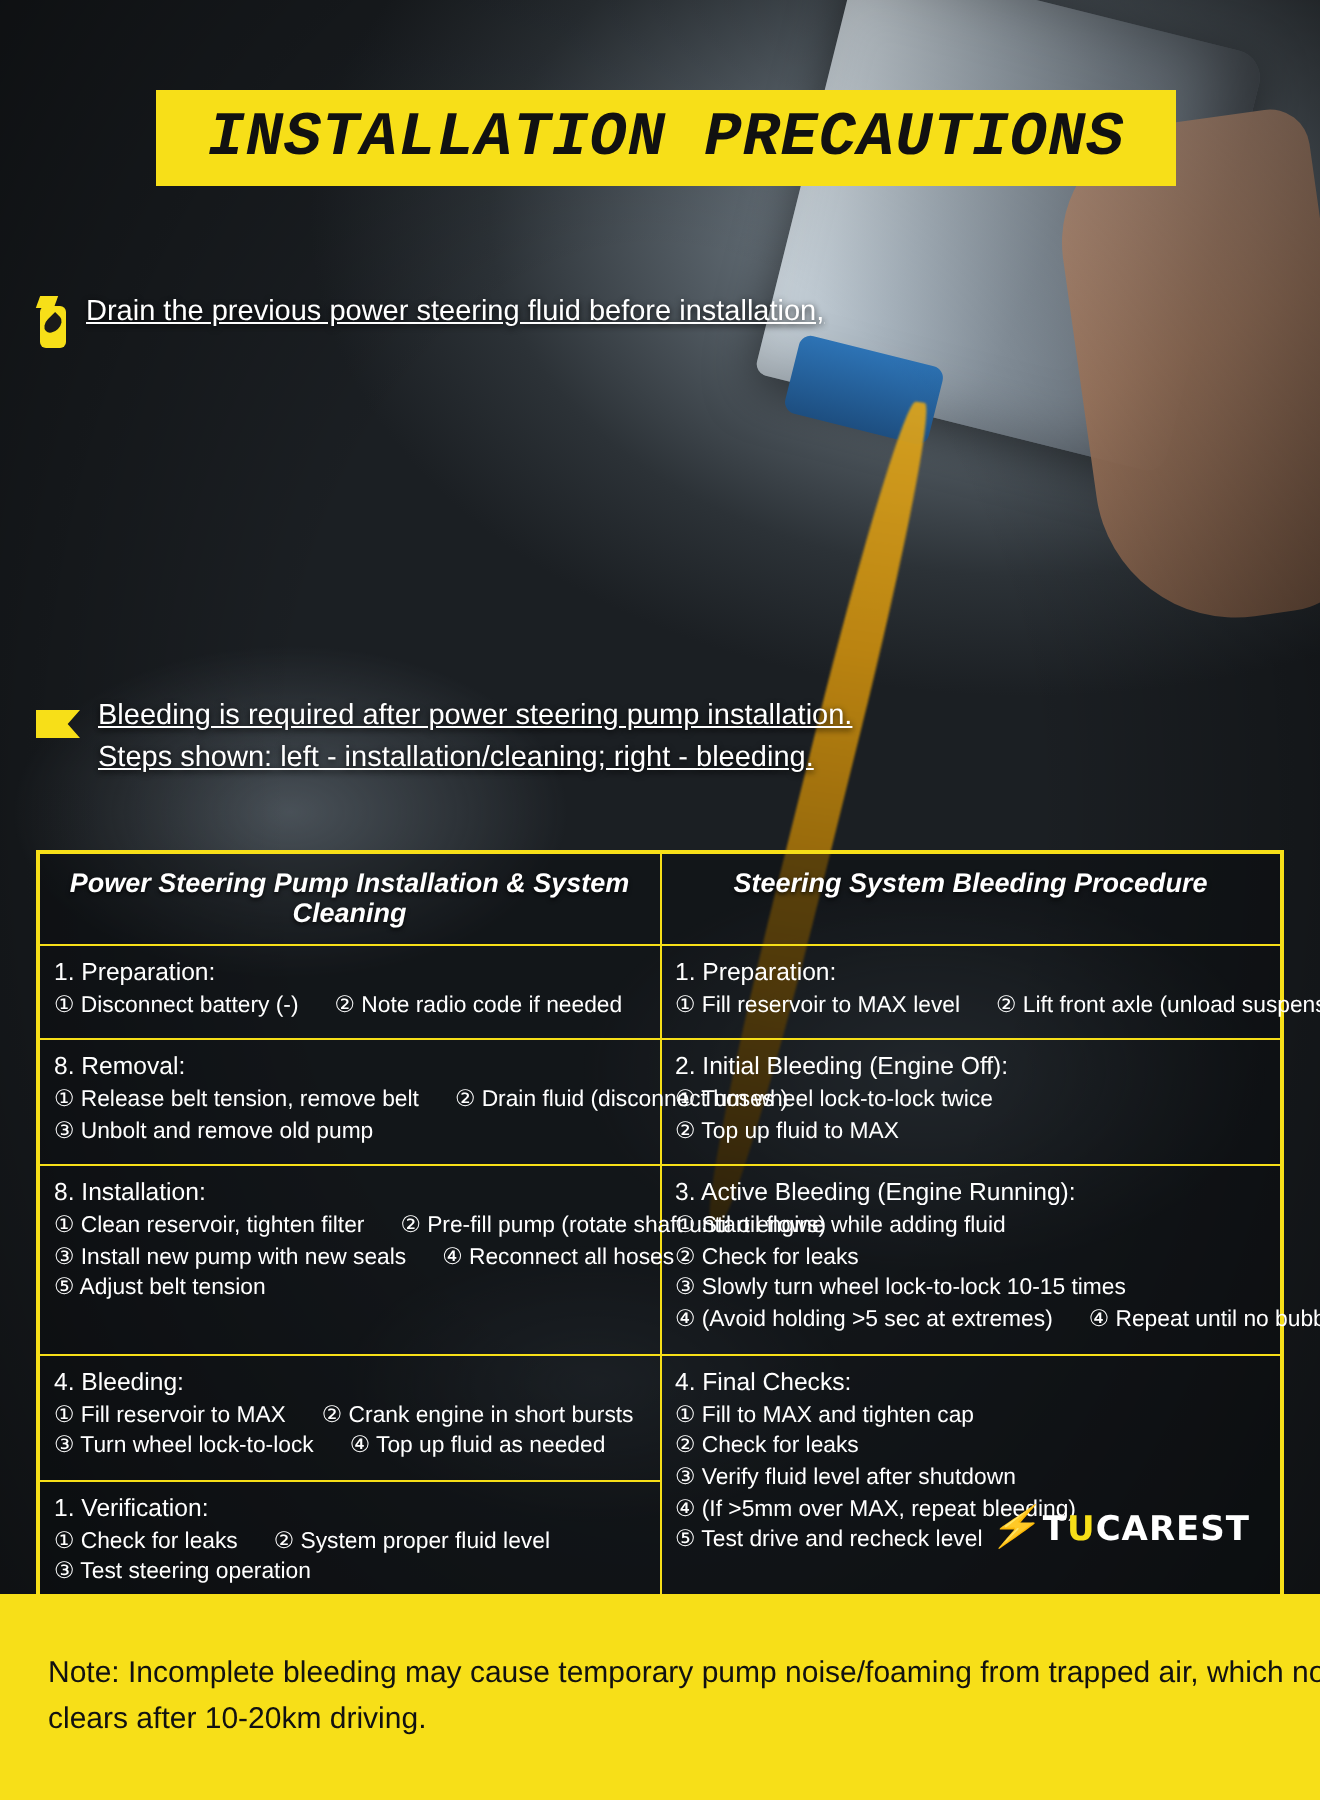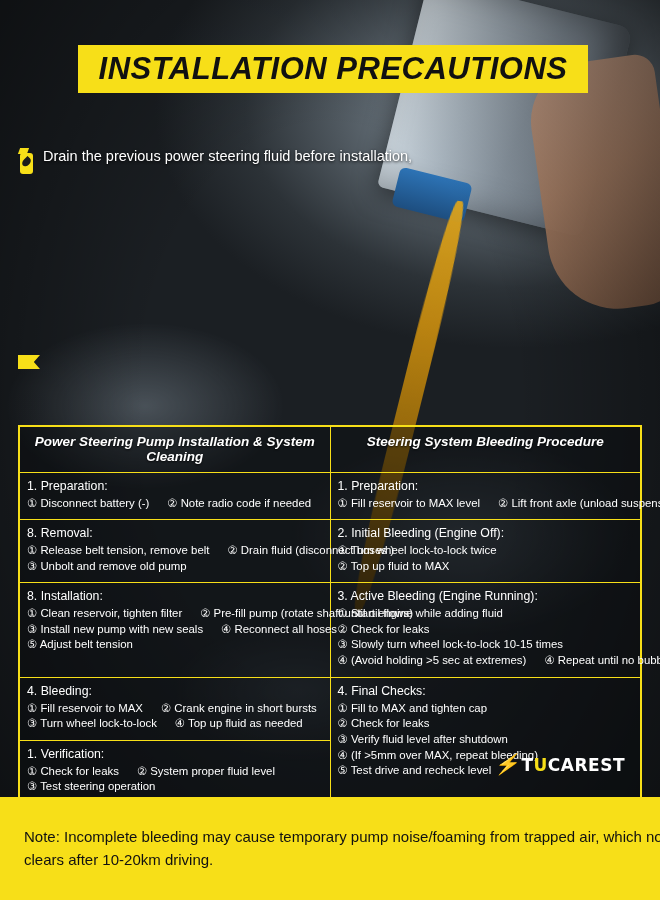--- a/index.html
+++ b/index.html
@@ -80,21 +80,21 @@
   .header-band {
     position: absolute;
     left: 78px; top: 45px;
     width: 510px; height: 48px;
     background: #F7DF18;
     display: flex;
     align-items: center;
     justify-content: center;
   }
   .header-title {
-    font-family: Liberation Sans, sans-serif;
+    font-family: Liberation Mono, monospace;
     font-weight: bold;
     font-style: italic;
     font-size: 31px;
     letter-spacing: .5px;
     color: #111;
     white-space: nowrap;
   }
 
   
   .note {
@@ -137,21 +137,21 @@
     width: 22px; height: 14px;
     margin-top: 7px;
     background: #F7DF18;
     clip-path: polygon(0 0, 100% 0, 72% 50%, 100% 100%, 0 100%);
   }
   .note-text {
     font-size: 14.5px;
     line-height: 1.42;
     text-shadow: 0 1px 3px rgba(0,0,0,.9);
   }
-  .note-text div { white-space: nowrap; }
+  .note-text div { white-space: nowrap; text-decoration: underline; }
 
   
   .table-wrap {
     position: absolute;
     left: 18px; top: 425px;
     width: 624px;
     border: 1px solid #F7DF18;
     background: rgba(8,10,12,.42);
   }
   table.proc {
@@ -257,20 +257,24 @@
       <span class="body"></span>
       <span class="drop"></span>
   </span>
   <span class="note-text">
     <div>Drain the previous power steering fluid before installation,</div>
   </span>
 </div>
 
 <div class="note note-2">
   <span class="icon-flag"></span>
+  <span class="note-text">
+    <div>Bleeding is required after power steering pump installation.</div>
+    <div>Steps shown: left - installation/cleaning; right - bleeding.</div>
+  </span>
 </div>
 
 <div class="table-wrap">
   <table class="proc">
     <thead>
       <tr>
         <th>Power Steering Pump Installation &amp; System Cleaning</th>
         <th>Steering System Bleeding Procedure</th>
       </tr>
     </thead>

